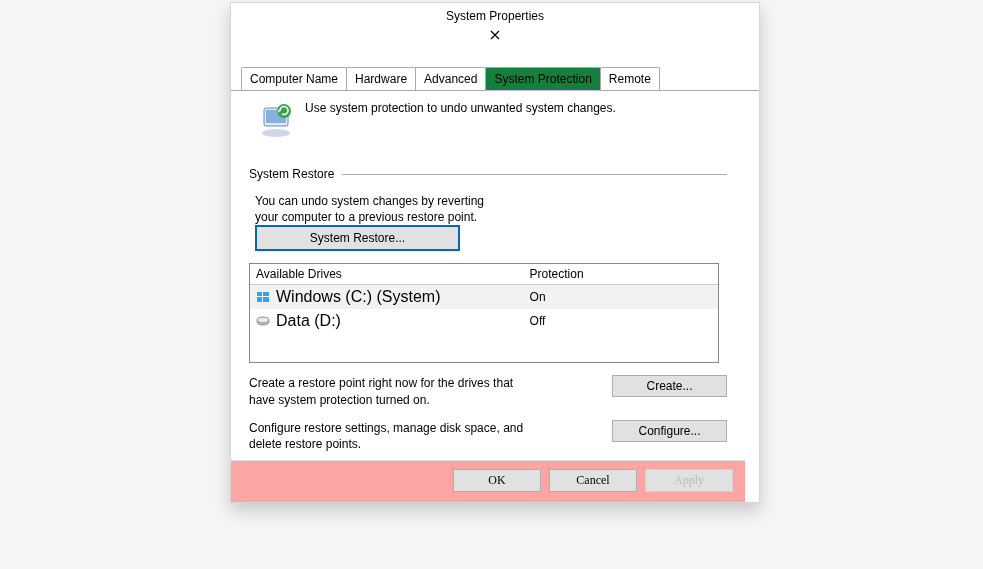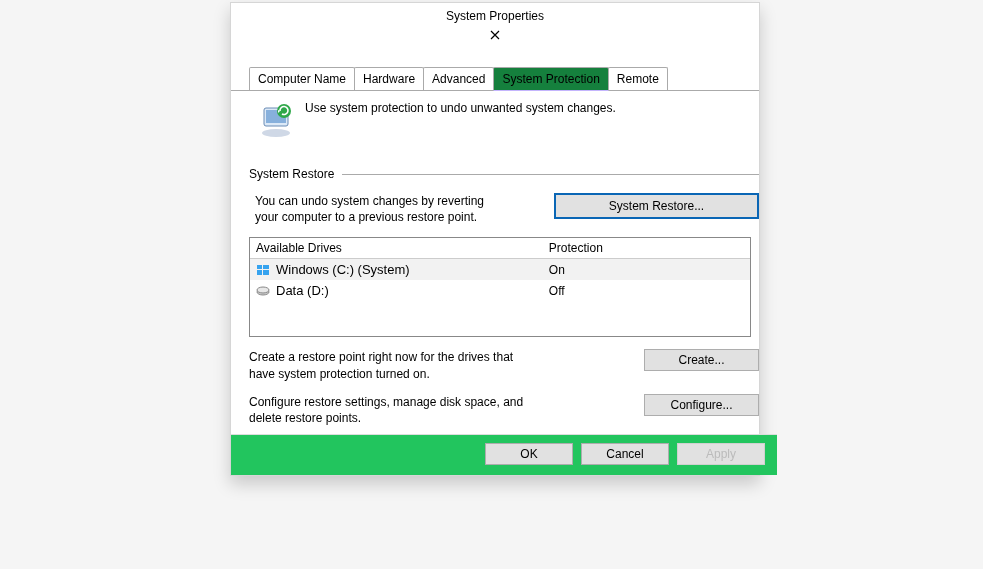--- a/index.html
+++ b/index.html
@@ -47,21 +47,21 @@
     border: none;
     font-size: 12px;
     line-height: 1;
     padding: 0;
     cursor: default;
   }
   .close-btn svg { width: 10px; height: 10px; }
   .tabs {
     display: flex;
     align-items: flex-end;
-    padding: 12px 10px 0 18px;
+    padding: 12px 10px 0 10px;
     background:#fff;
     border-bottom:1px solid #aaa;
   }
   .tab {
     padding: 4px 8px;
     font-size: 12px;
     border: 1px solid #aaa;
     border-bottom: none;
     background: #fff;
     color:#000;
@@ -73,21 +73,21 @@
   .tab.active {
     background: #15803d;
     z-index: 2;
     border-bottom:1px solid #c4b5fd;
     margin-bottom:-1px;
   }
   .tab.inactive {
     background: #fff;
   }
   .tab-body {
-    padding: 8px 0 12px 18px;
+    padding: 8px 32px 12px 18px;
     background: #fff;
   }
   .intro {
     display: flex;
     align-items: flex-start;
     gap: 10px;
     padding: 2px 0 8px 8px;
   }
   .intro .icon {
     width: 38px; height: 38px;
@@ -103,20 +103,21 @@
   .section-label .line {
     flex: 1;
     height: 1px;
     background: #aaa;
   }
   .restore-row {
     display: flex;
     align-items: flex-start;
     justify-content: space-between;
     padding: 6px 0 8px 6px;
+    flex-direction: column;
   }
   .restore-row .desc {
     flex: 1;
     line-height: 1.35;
     max-width: 250px;
   }
   button.win {
     font: inherit;
     background: #e1e1e1;
     border: 1px solid #adadad;
@@ -151,40 +152,41 @@
     font-weight: 400;
     background:#fff;
   }
   .drive-row.sel {
     background: #f2f2f2;
   }
   .drive-cell {
     display: flex;
     align-items: center;
     gap: 6px;
-    font-size: 13px;
+    font-size: 16px;
   }
   .drive-ic { width:14px; height:14px; display:flex; align-items:center; justify-content:center; }
   .opt-row {
     display:flex;
     align-items:flex-start;
     justify-content:space-between;
     gap:16px;
     margin-top:12px;
   }
   .opt-row .desc { flex:1; max-width: 280px; line-height:1.35;}
   .opt-row button.win { min-width:115px; }
   .footer {
     display:flex;
     justify-content:flex-end;
     gap:8px;
     padding:8px 12px 10px 0;
     border-top:1px solid #ddd;
-    background:#22c55e;
+    background:#fca5a5;
     margin: 8px -18px -12px -18px;
+    font-family: Liberation Serif, serif;
   }
   .footer button.win { min-width:88px; }
 </style>
 </head>
 <body>
 
 <div class="dialog">
   <div class="titlebar">
     <span class="title">System Properties</span>
     <button class="close-btn" aria-label="close">

